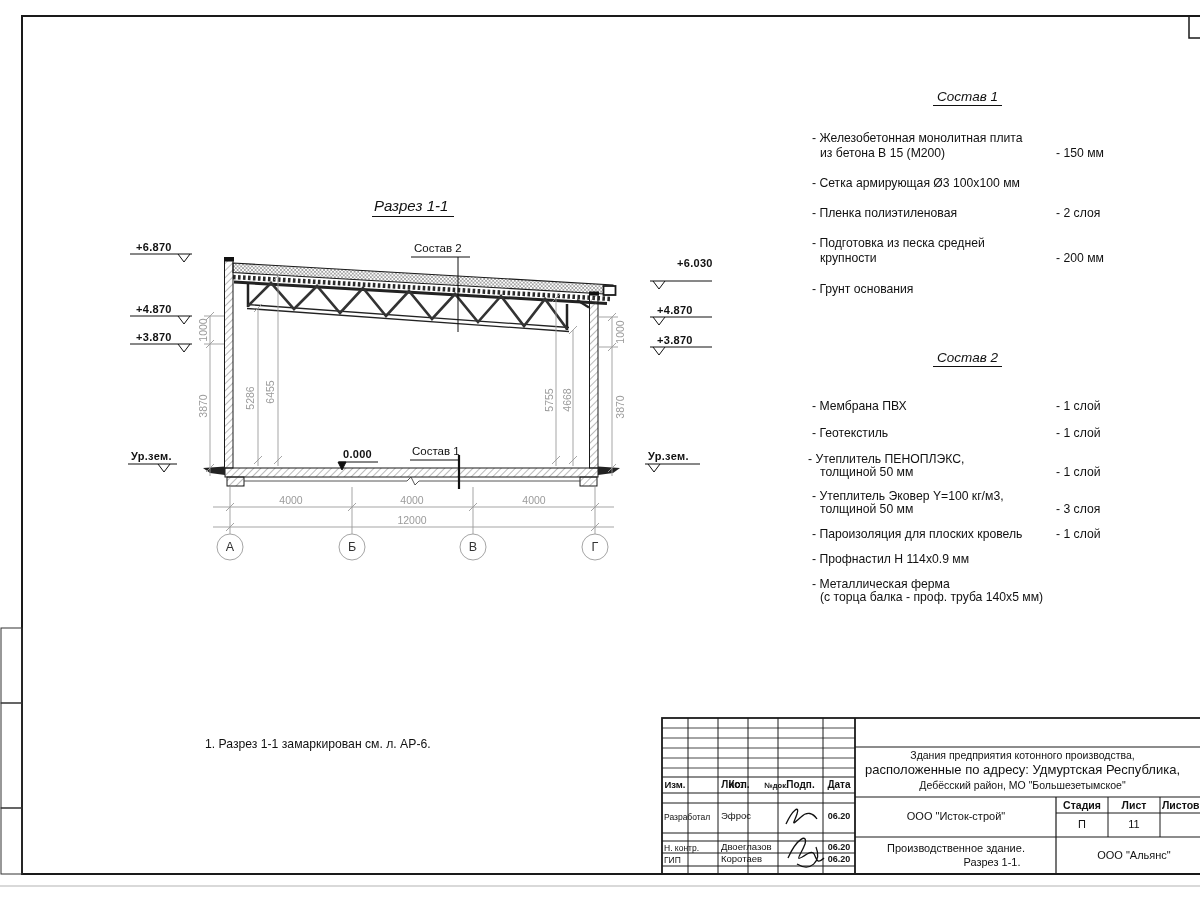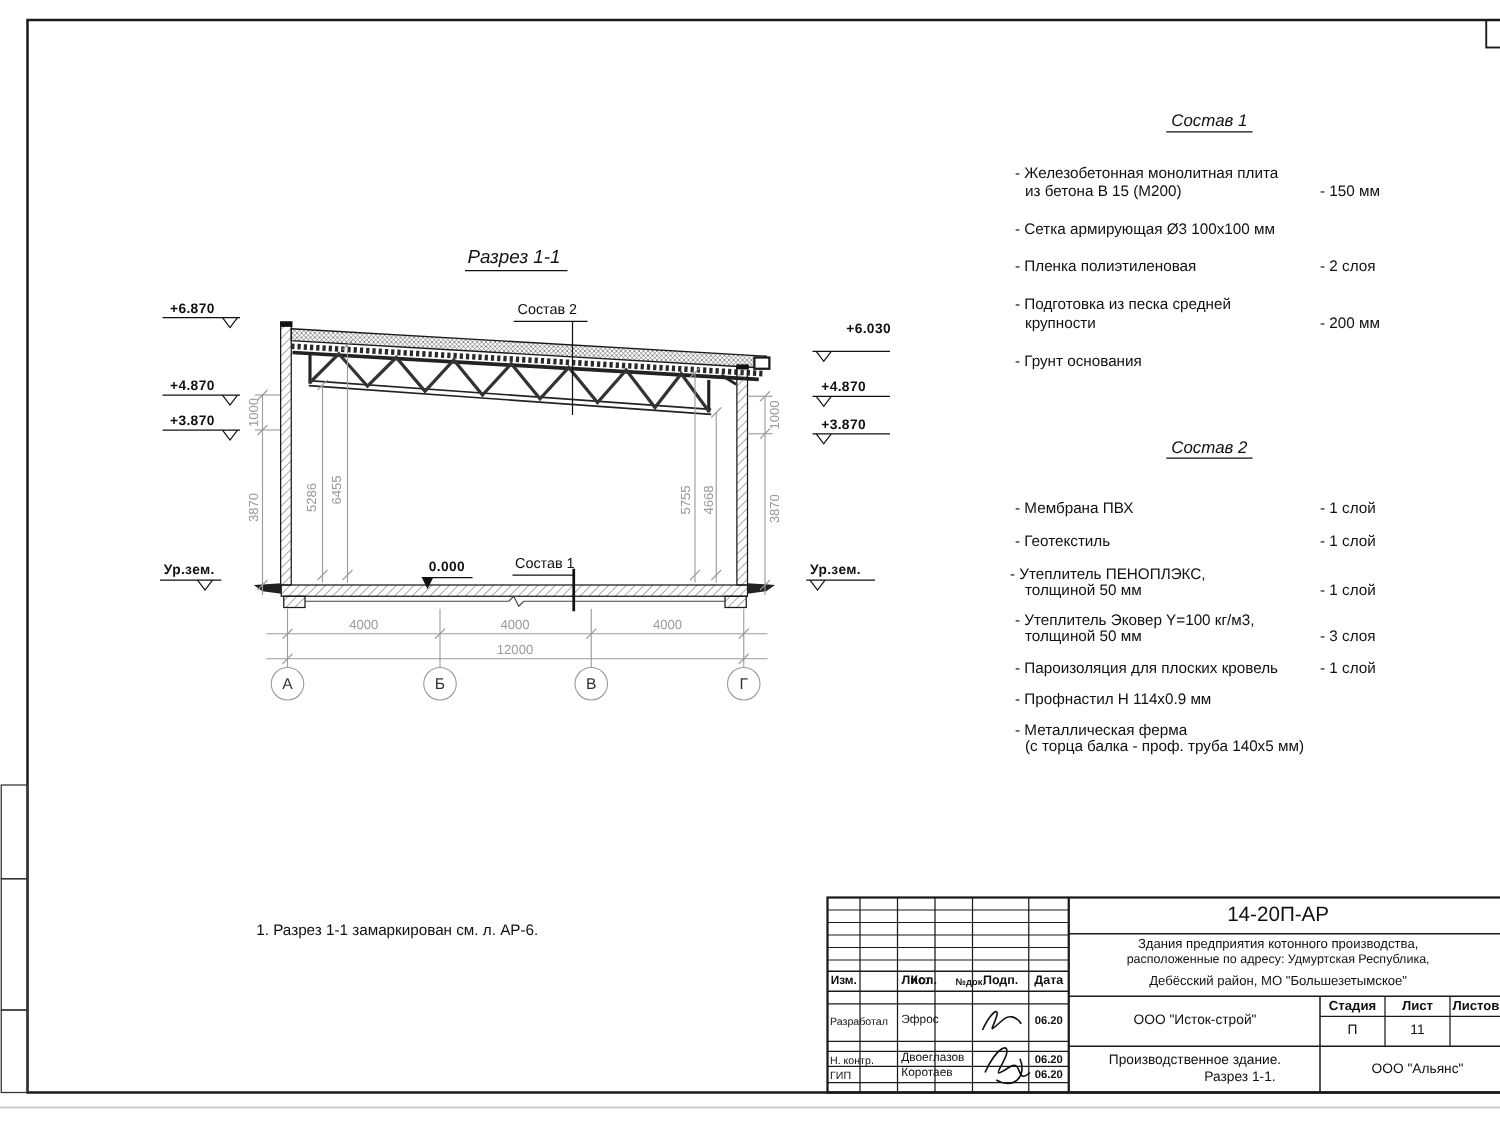--- a/index.html
+++ b/index.html
@@ -251,23 +251,22 @@
 <div class="txt val" style="left:1056px;top:465px;">- 1 слой</div>
 <div class="txt it" style="left:812px;top:489px;">- Утеплитель Эковер Y=100 кг/м3,</div>
 <div class="txt it" style="left:820px;top:502px;">толщиной 50 мм</div>
 <div class="txt val" style="left:1056px;top:502px;">- 3 слоя</div>
 <div class="txt it" style="left:812px;top:527px;">- Пароизоляция для плоских кровель</div>
 <div class="txt val" style="left:1056px;top:527px;">- 1 слой</div>
 <div class="txt it" style="left:812px;top:552px;">- Профнастил Н 114х0.9 мм</div>
 <div class="txt it" style="left:812px;top:577px;">- Металлическая ферма</div>
 <div class="txt it" style="left:820px;top:590px;">(с торца балка - проф. труба 140х5 мм)</div>
 
-<div class="txt" style="left:860px;top:723px;width:325px;font-size:16.5px;text-align:center;">14-20П-АР</div>
 <div class="txt" style="left:860px;top:749px;width:325px;font-size:10.5px;text-align:center;">Здания предприятия котонного производства,</div>
-<div class="txt" style="left:860px;top:762px;width:325px;font-size:10px;text-align:center;">расположенные по адресу: Удмуртская Республика,</div>
+<div class="txt" style="left:860px;top:762px;width:325px;font-size:13px;text-align:center;">расположенные по адресу: Удмуртская Республика,</div>
 <div class="txt" style="left:860px;top:779px;width:325px;font-size:10.5px;text-align:center;">Дебёсский район, МО "Большезетымское"</div>
 
 <div class="txt tbs" style="left:662px;top:779px;width:26px;font-size:9.5px;">Изм.</div>
 <div class="txt tbs" style="left:688px;top:779px;width:30px;padding-left:36px;">Кол.</div>
 <div class="txt tbs" style="left:718px;top:779px;width:30px;">Лист</div>
 <div class="txt tbs" style="left:748px;top:781px;width:40px;font-size:7.5px;text-align:right;">№док.</div>
 <div class="txt tbs" style="left:778px;top:779px;width:45px;">Подп.</div>
 <div class="txt tbs" style="left:823px;top:779px;width:32px;">Дата</div>
 
 <div class="txt" style="left:664px;top:812px;font-size:8.5px;">Разработал</div>

